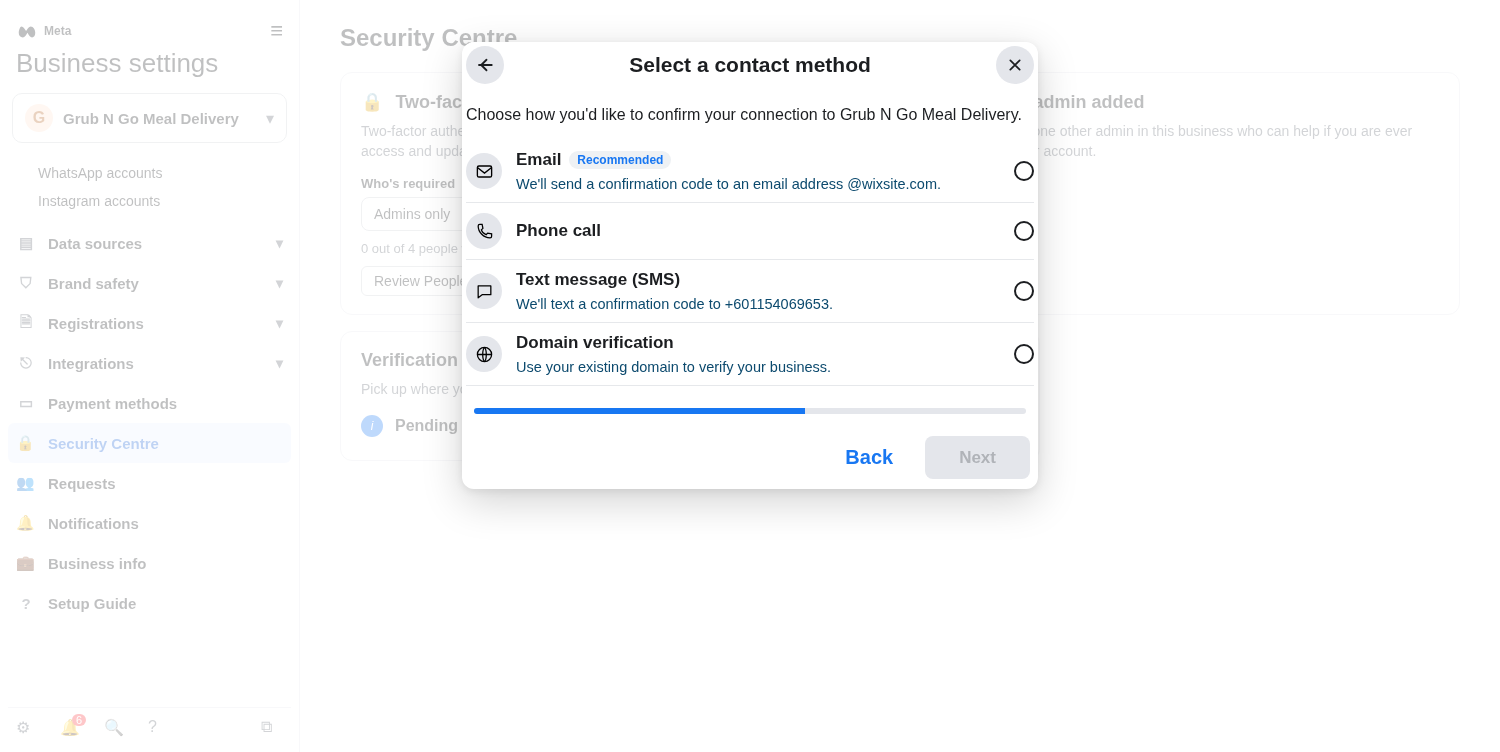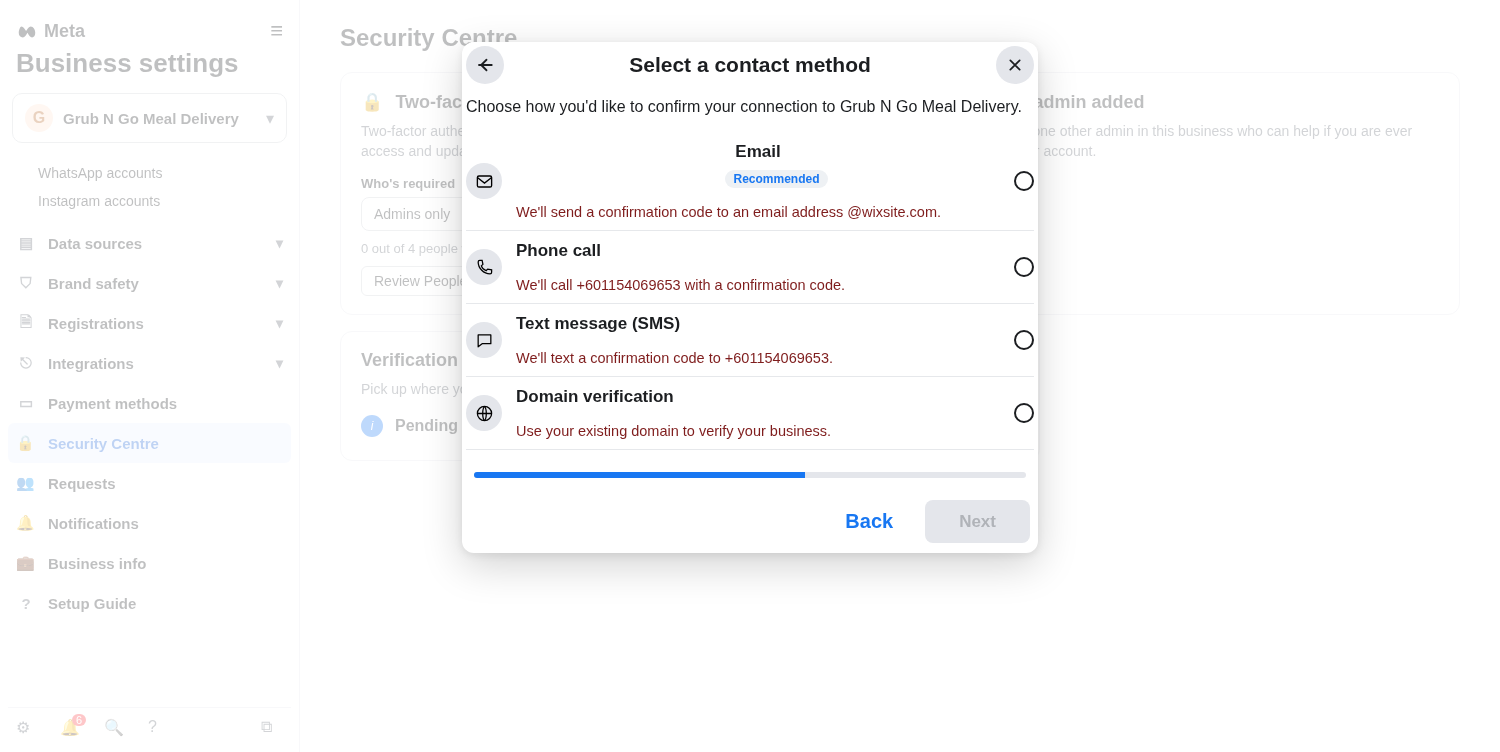--- a/index.html
+++ b/index.html
@@ -17,24 +17,24 @@
   .bg-page { width: 100%; height: 100%; display: flex; }
   .sidebar {
     width: 300px;
     flex: 0 0 300px;
     border-right: 1px solid #e4e6eb;
     padding: 12px 8px;
     display: flex;
     flex-direction: column;
   }
   .brand-row { display: flex; align-items: center; justify-content: space-between; padding: 6px 8px 2px; }
-  .brand { font-size: 18px; font-weight: 700; display: flex; align-items: center; gap: 6px; }
+  .brand { font-size: 12px; font-weight: 700; display: flex; align-items: center; gap: 6px; }
   .brand svg { width: 22px; height: 22px; }
   .burger { font-size: 22px; }
-  .page-title { font-size: 26px; font-weight: 700; padding: 2px 8px 14px; }
+  .page-title { font-size: 26px; font-weight: 400; padding: 2px 8px 14px; }
   .biz-select {
     border: 1px solid #ccd0d5; border-radius: 10px;
     padding: 10px 12px; display: flex; align-items: center; gap: 10px;
     margin: 0 4px 16px;
   }
   .biz-avatar {
     width: 28px; height: 28px; border-radius: 50%;
     background: #fde2cf; color: #b25f1e;
     display: flex; align-items: center; justify-content: center;
     font-weight: 700;
@@ -94,42 +94,42 @@
     box-shadow: 0 12px 40px rgba(0,0,0,0.18), 0 2px 8px rgba(0,0,0,0.08);
     padding: 4px;
   }
   .modal-head { display:flex; align-items:center; justify-content:space-between; padding: 0 0 8px; }
   .circ-btn {
     width:38px; height:38px; border-radius:50%;
     background:#e4e6eb; border:none; display:flex; align-items:center; justify-content:center;
     cursor:pointer; color:#1c1e21;
   }
   .modal-title { font-size:21px; font-weight:800; text-align:center; flex:1; }
-  .modal-desc { font-size:16px; color:#1c1e21; padding: 4px 0 14px; line-height:1.4; }
+  .modal-desc { font-size:16px; color:#1c1e21; padding: 4px 0 14px; line-height:1.4;margin-top:8px; }
 
   .opt {
     display:flex; align-items:center; gap:14px;
     padding: 10px 0;
     border-bottom: 1px solid #e6e8eb;
   }
   .opt:last-of-type { border-bottom: 1px solid #e6e8eb; }
   .opt-ico {
     width:36px; height:36px; border-radius:50%;
     background:#e4e6eb; display:flex; align-items:center; justify-content:center;
     flex-shrink:0;
   }
   .opt-ico svg { width:19px; height:19px; }
   .opt-body { flex:1; }
-  .opt-title-row { display:flex; align-items:center; gap:8px;flex-direction:column; }
+  .opt-title-row { display:flex; align-items:center; gap:8px; }
   .opt-title { font-size:17px; font-weight:700; }
   .pill {
     background:#eef1f4; color:#1877f2; font-size:12px; font-weight:600;
-    padding:2px 8px; border-radius:10px;margin-left:37px;
-  }
-  .opt-sub { font-size:14.5px; color:#7f1d1d; margin-top:16px; }
+    padding:2px 8px; border-radius:10px;
+  }
+  .opt-sub { font-size:14.5px; color:#0c4a6e; margin-top:6px; }
   .radio {
     width:20px; height:20px; border:2px solid #1c1e21; border-radius:50%;
     flex-shrink:0;
   }
 
   .progress-wrap { margin: 22px 8px 0; }
   .progress {
     height:6px; background:#e4e6eb; border-radius:3px; overflow:hidden;
   }
   .progress-fill { height:100%; background:#1877f2; width:60%; }
@@ -304,21 +304,20 @@
     </div>
 
     <div class="opt">
       <div class="opt-ico">
         <svg viewBox="0 0 24 24">
             <path d="M6 3c-1 0-2 1-2 2 0 8 7 15 15 15 1 0 2-1 2-2v-3l-5-1-2 2c-3-1-5-3-6-6l2-2-1-5H6z" fill="none" stroke="#000" stroke-width="1.6"></path>
           </svg>
       </div>
       <div class="opt-body">
         <div class="opt-title">Phone call</div>
-        <div class="opt-sub">We'll call +601154069653 with a confirmation code.</div>
       </div>
       <div class="radio"></div>
     </div>
 
     <div class="opt">
       <div class="opt-ico">
         <svg viewBox="0 0 24 24">
             <path d="M4 5h16v11H9l-5 4V5z" fill="none" stroke="#000" stroke-width="1.6" stroke-linejoin="round"></path>
           </svg>
       </div>

